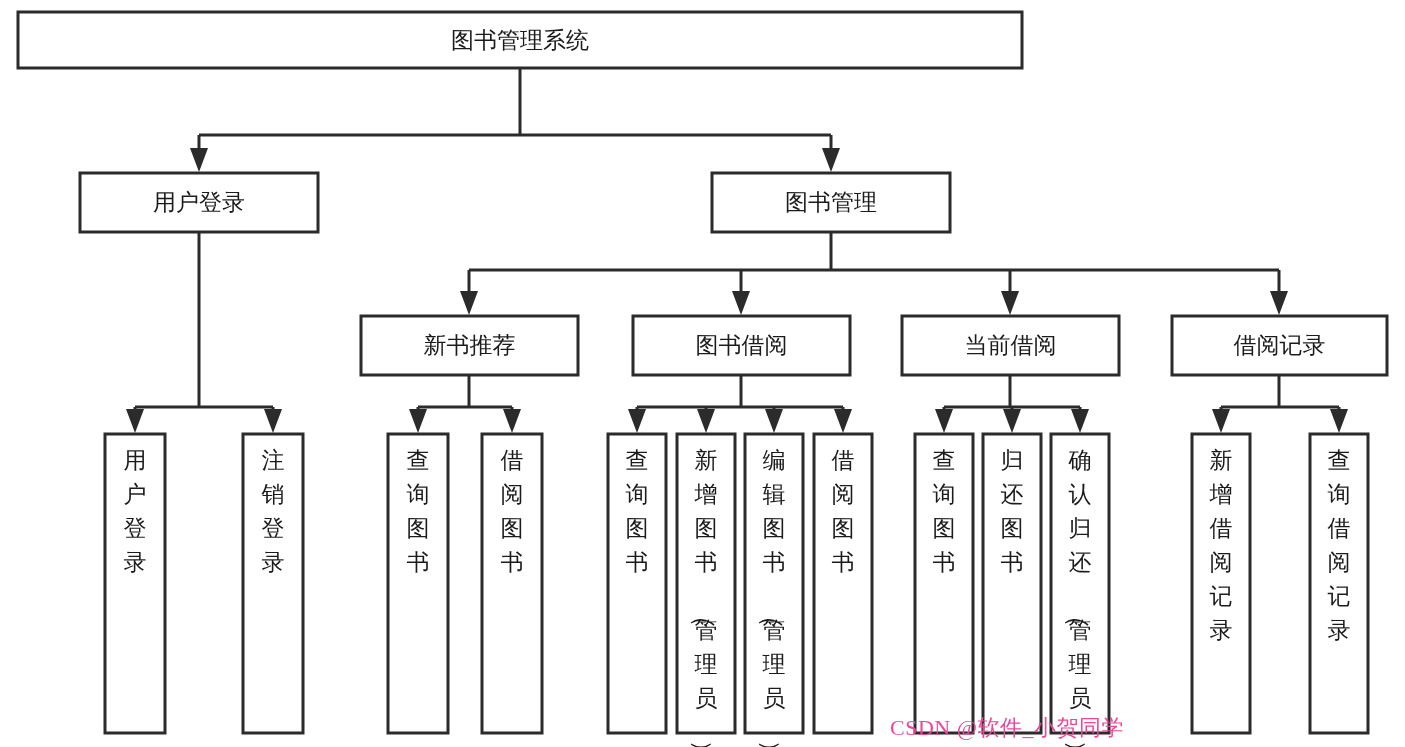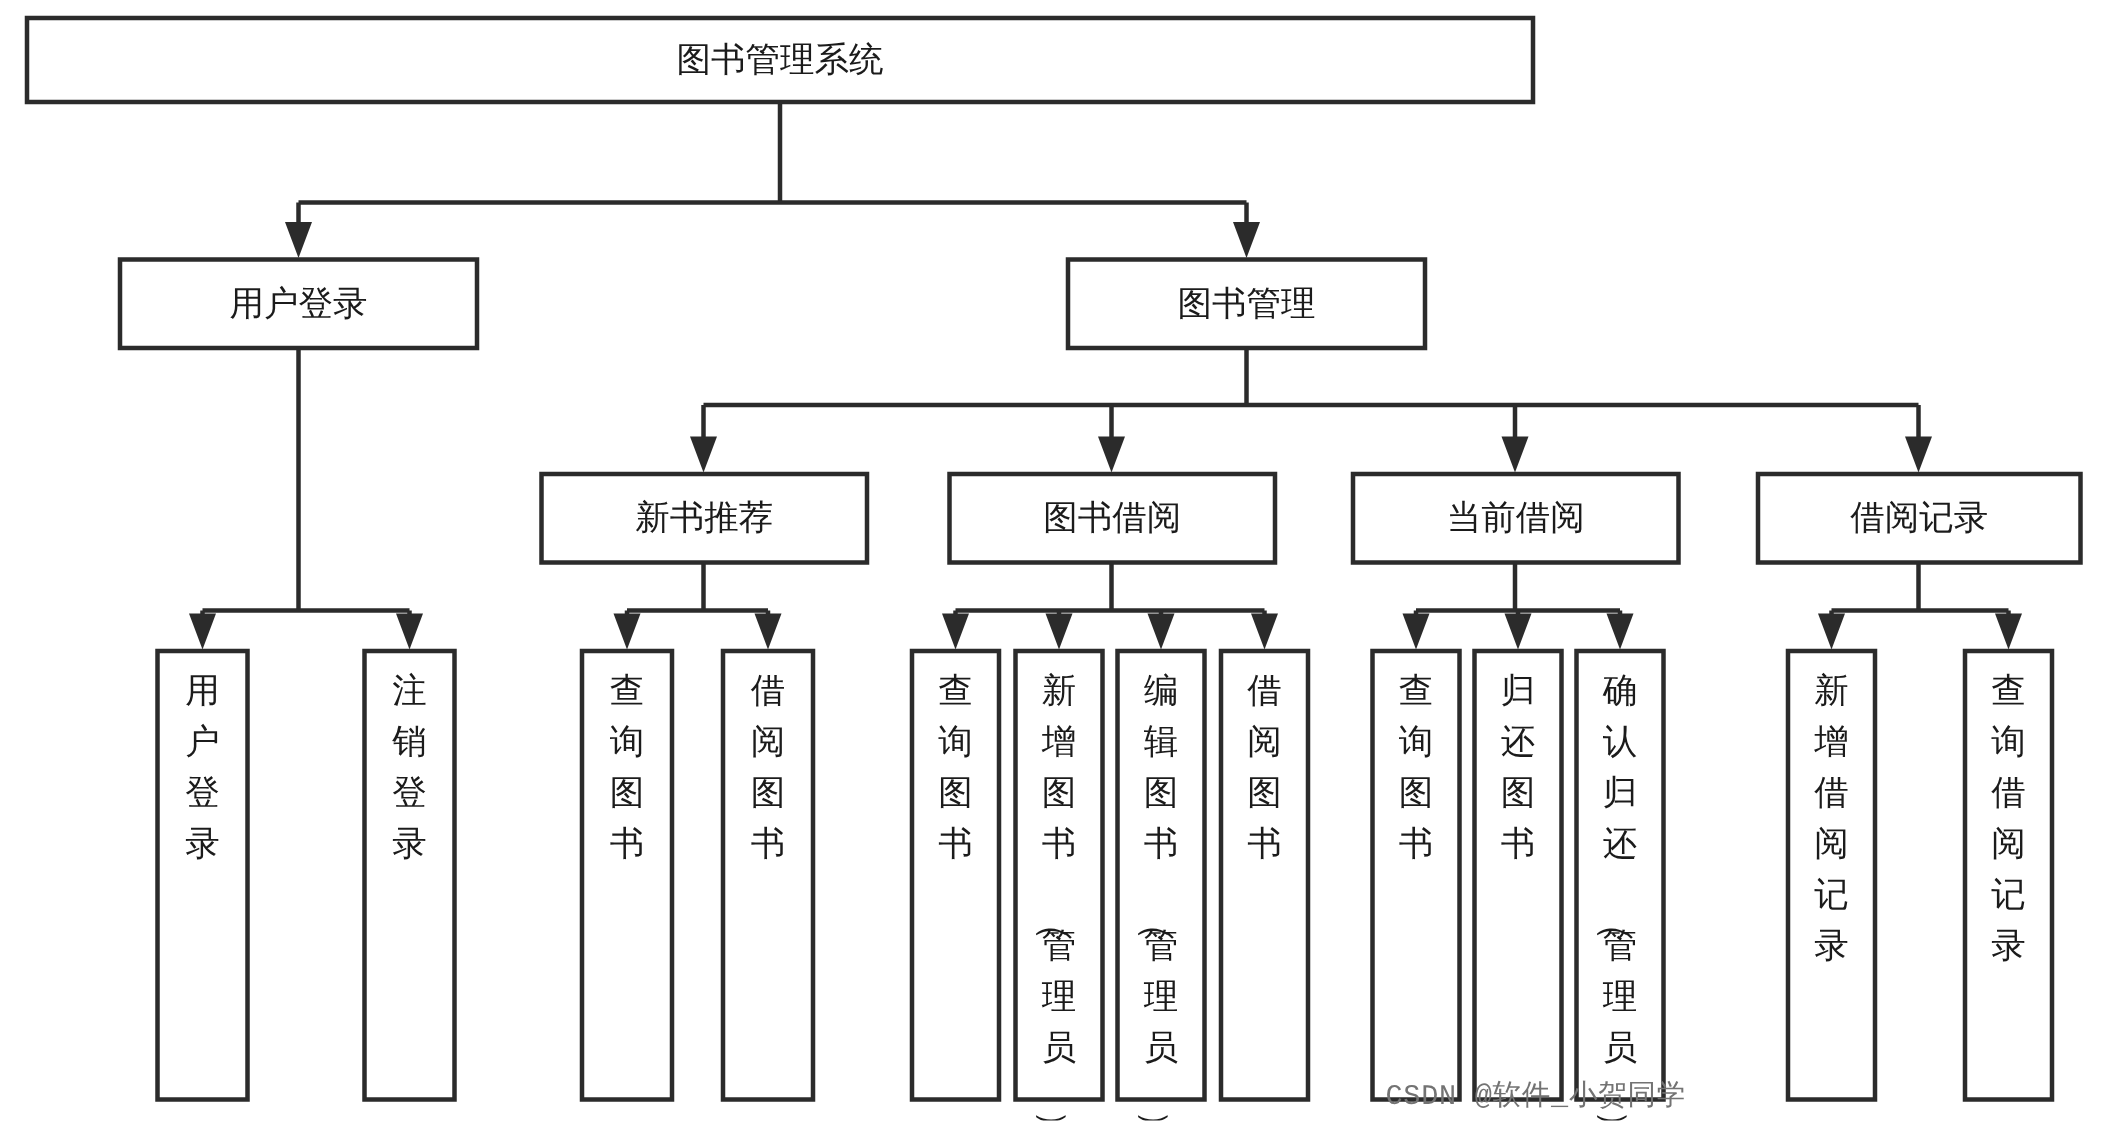--- a/index.html
+++ b/index.html
@@ -53,23 +53,23 @@
   .node-label-vertical {
     fill: #1b1b1b;
     font-family: "DejaVu Sans", "Liberation Sans", sans-serif;
     font-size: 23px;
     text-anchor: middle;
   }
   .watermark-text {
     position: absolute;
     right: 8px;
     bottom: 4px;
-    font-family: Liberation Mono, monospace;
-    font-size: 19px;
-    color: #737373;
+    font-family: Liberation Serif, serif;
+    font-size: 22px;
+    color: #ec4899;
     white-space: nowrap;
     letter-spacing: 0.5px;
   }
 </style>
 </head>
 <body>
 
 <div id="diagram-root">
   <svg class="diagram-canvas" id="diagram-svg" viewBox="0 0 1405 747" xmlns="http://www.w3.org/2000/svg">
     <g id="connectors-layer">

